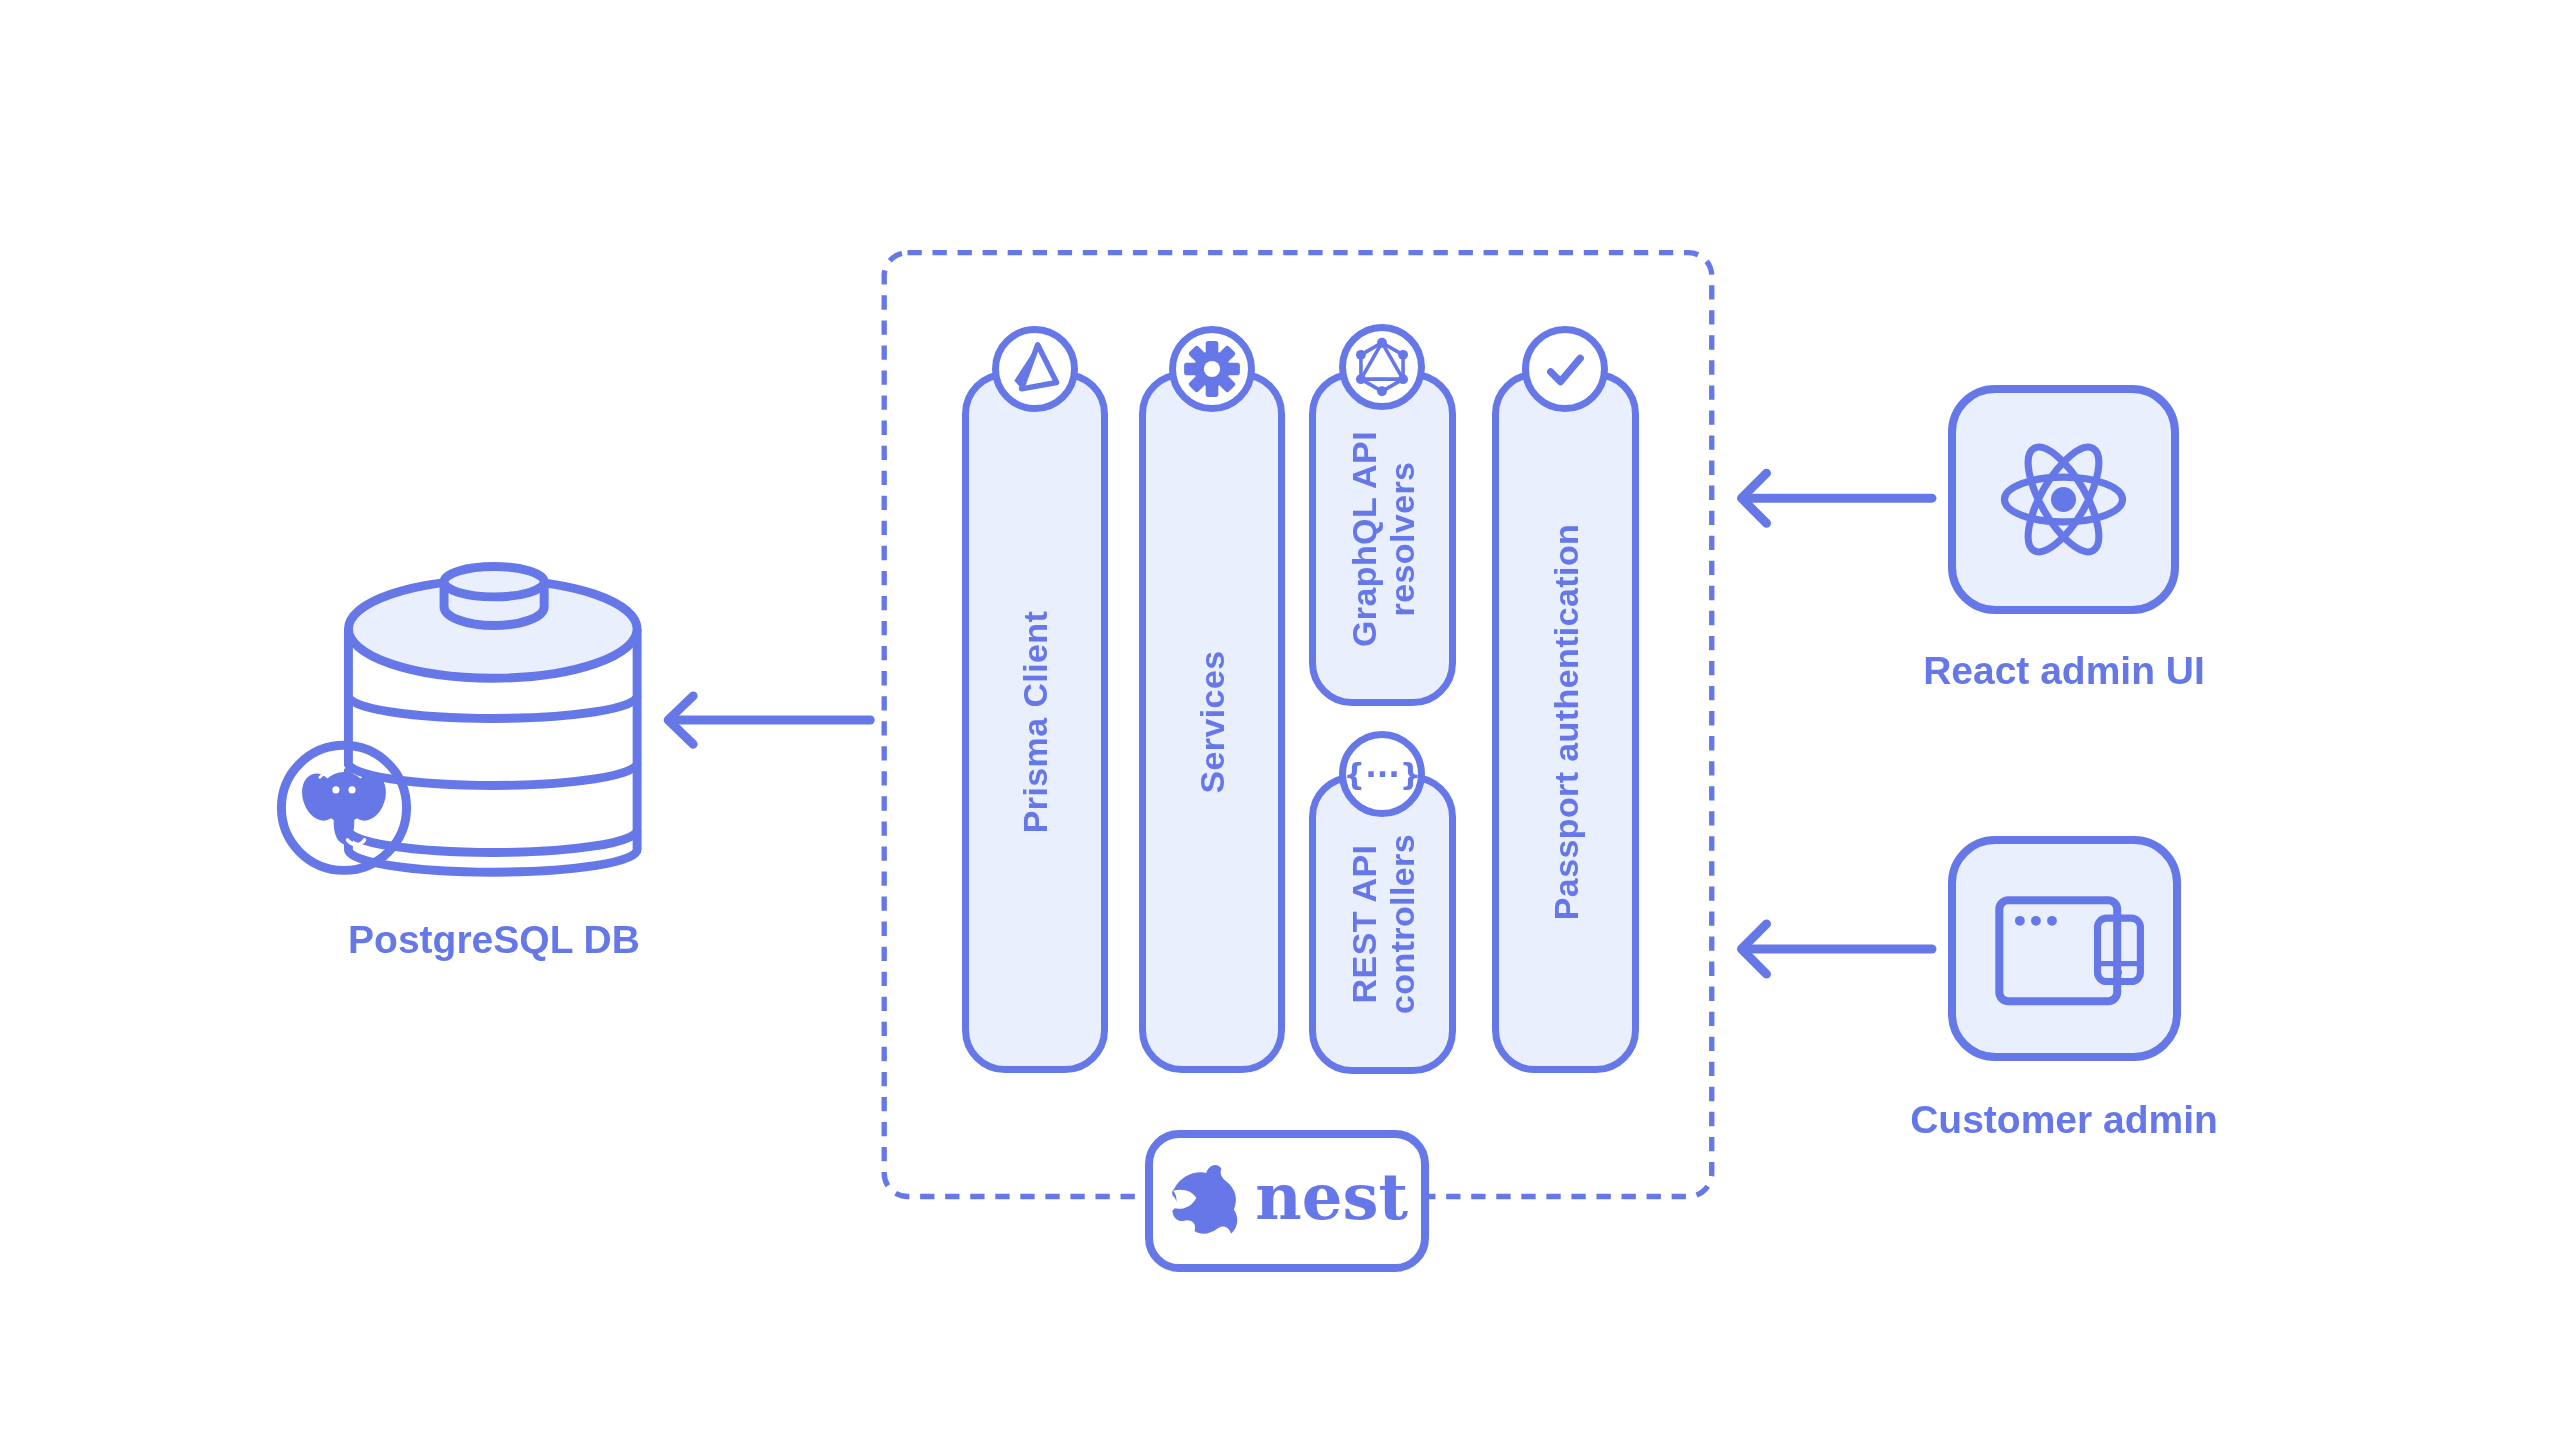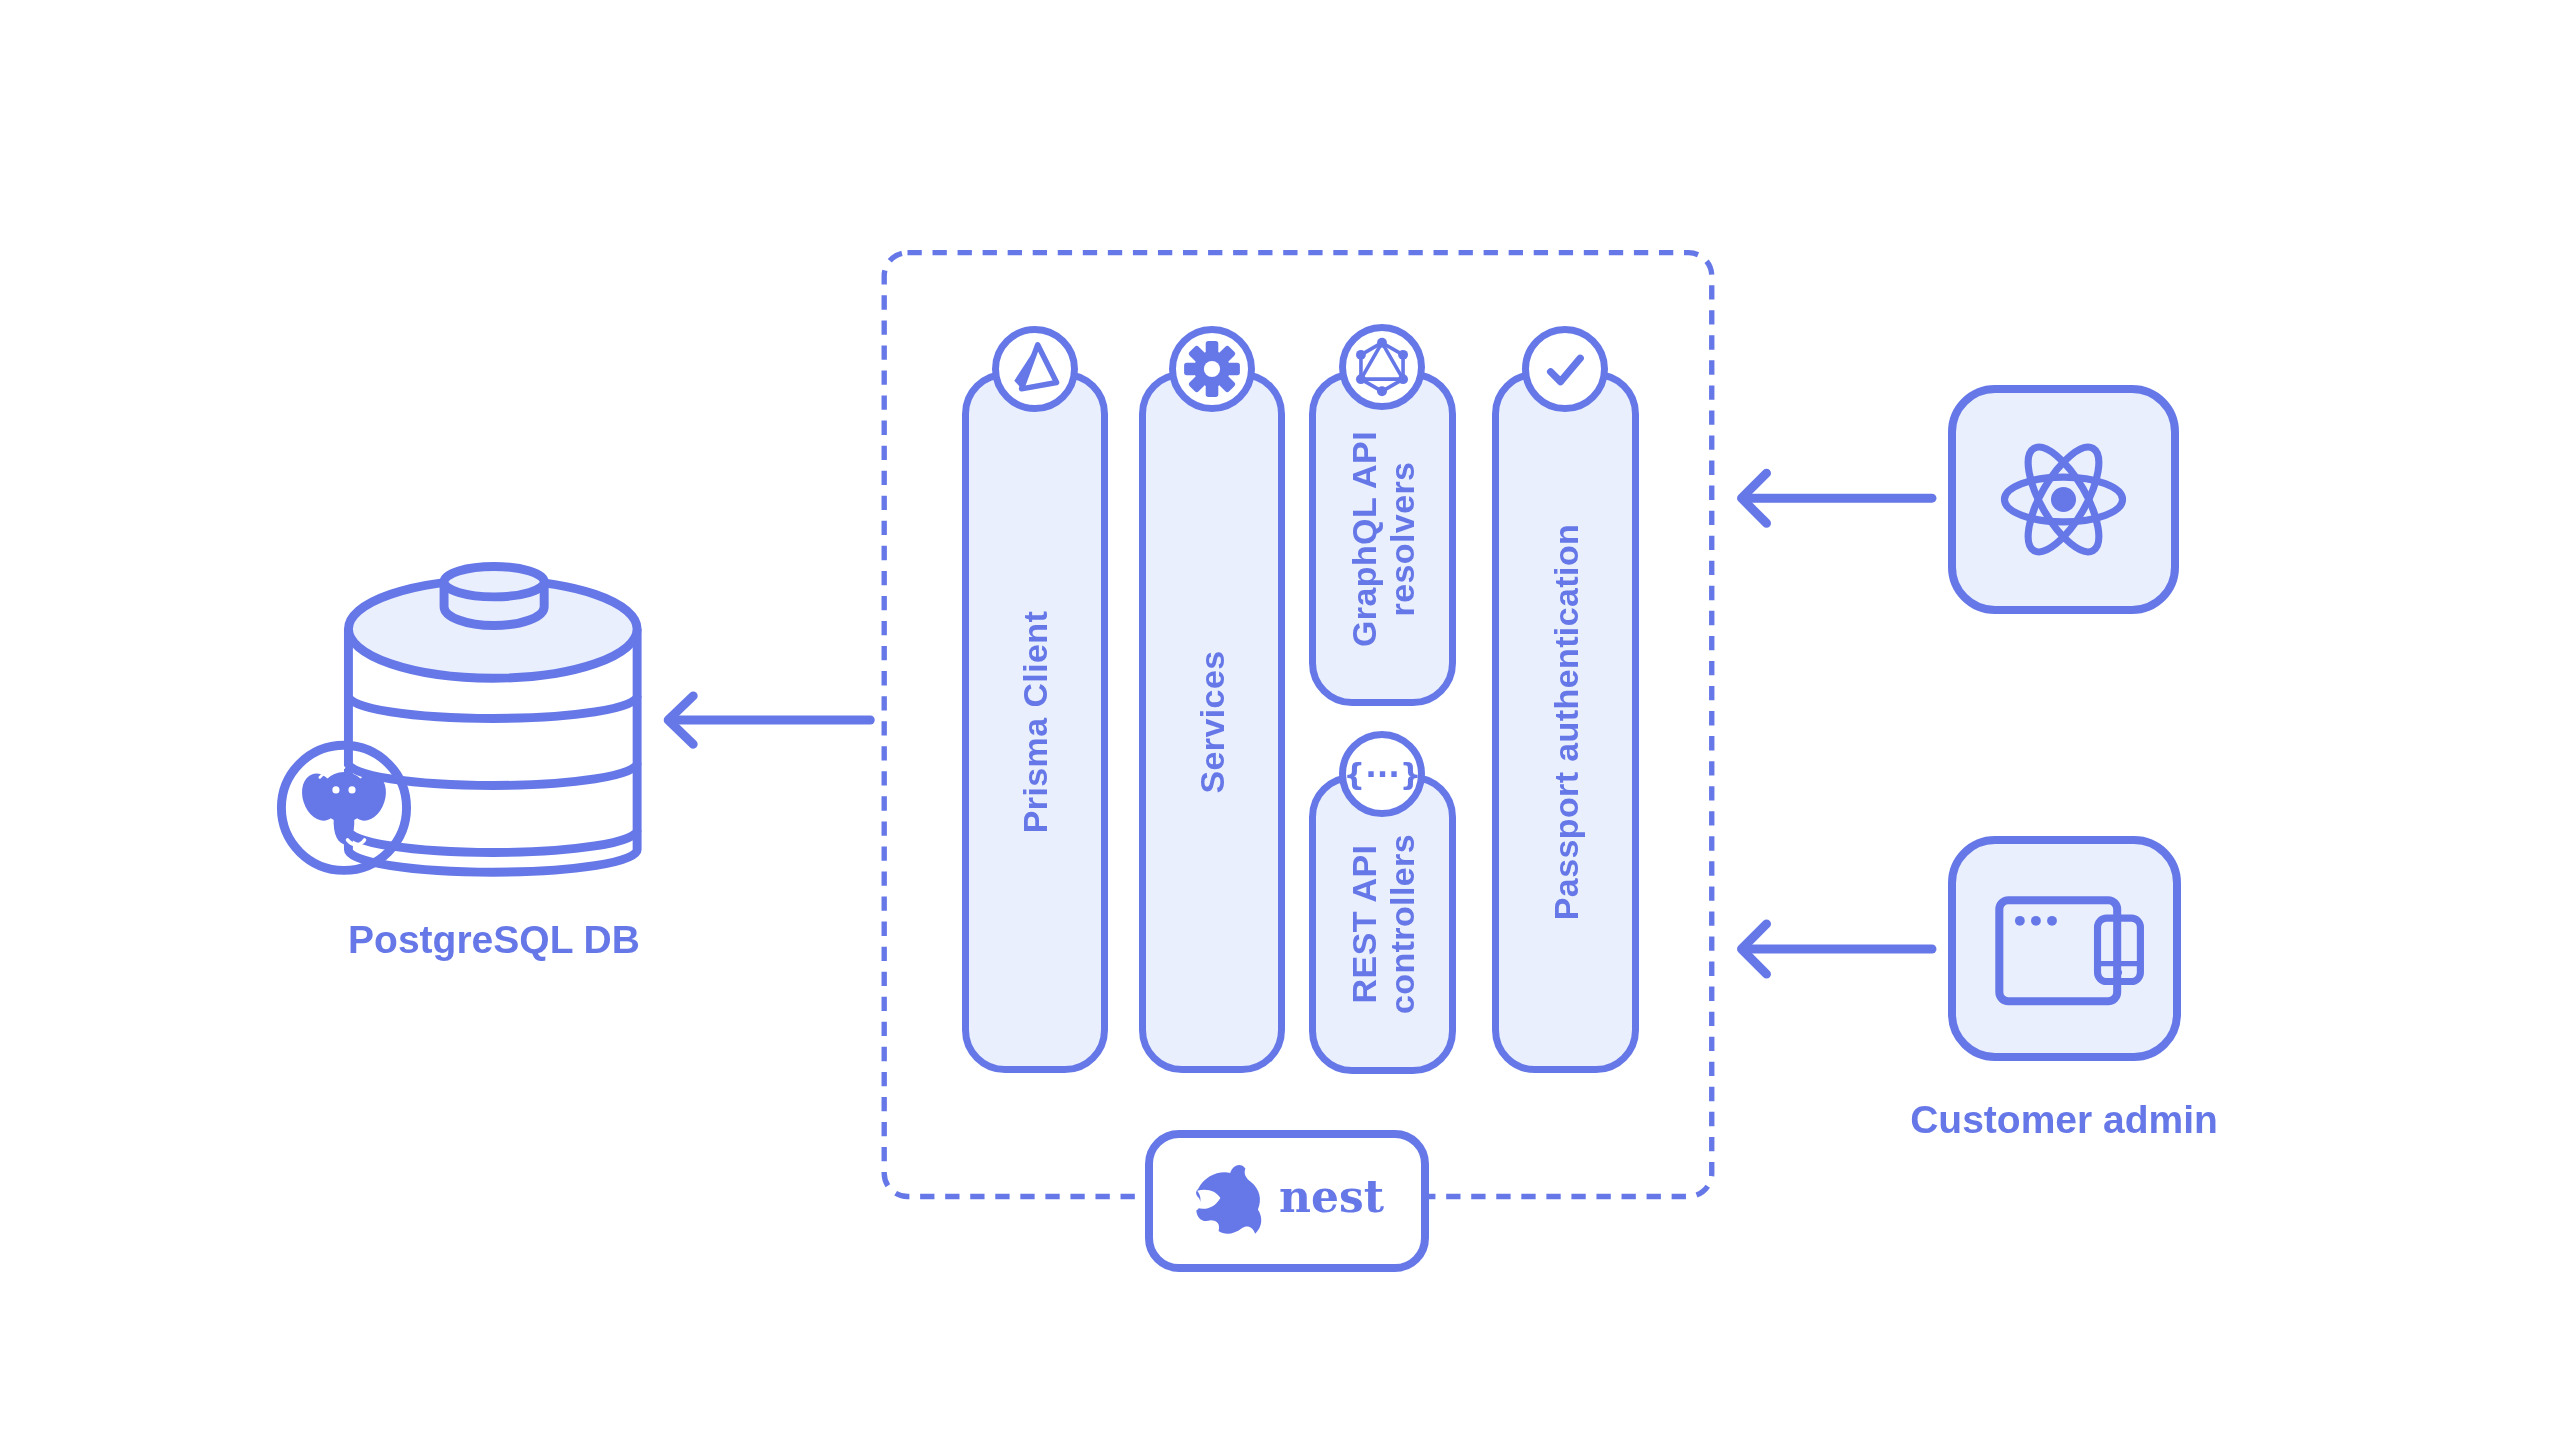--- a/index.html
+++ b/index.html
@@ -25,21 +25,21 @@
   .client-box{position:absolute;background:var(--fill);border:8px solid var(--stroke);
               border-radius:47px;box-sizing:border-box;display:flex;align-items:center;
               justify-content:center;z-index:2;}
   .node-label{position:absolute;width:358px;text-align:center;font-size:39px;font-weight:700;
               color:var(--stroke);z-index:2;}
 
   
   .nest-box{position:absolute;left:1145px;top:1130px;width:284px;height:142px;background:#fff;
             border:8px solid var(--stroke);border-radius:34px;box-sizing:border-box;
             display:flex;align-items:center;justify-content:center;gap:14.3px;z-index:4;}
-  .nest-word{font-family:"DejaVu Serif",serif;font-weight:700;font-size:44px;
+  .nest-word{font-family:"DejaVu Serif",serif;font-weight:700;font-size:64px;
              color:var(--stroke);line-height:1;transform:translateY(-3.6px);}
 </style>
 </head>
 <body>
 
 <div class="stage">
 
   <svg class="abs" style="left:859px;top:224px;z-index:1" width="886" height="1002" viewBox="0 0 990 1120">
     <rect x="28" y="32" width="925" height="1055" rx="26" class="stk" stroke-width="6" stroke-dasharray="16 12"></rect>
   </svg>
@@ -144,20 +144,21 @@
   </div>
 
   <div class="client-box" style="left:1948px;top:385px;width:231px;height:229px">
     <svg width="179" height="161" viewBox="-100 -90 200 180">
       <ellipse rx="66" ry="25" class="stk" stroke-width="8"></ellipse>
       <ellipse rx="66" ry="25" transform="rotate(60)" class="stk" stroke-width="8"></ellipse>
       <ellipse rx="66" ry="25" transform="rotate(120)" class="stk" stroke-width="8"></ellipse>
       <circle r="14" class="fil"></circle>
     </svg>
   </div>
+  <div class="node-label" style="left:1885px;top:649px">React admin UI</div>
 
   <div class="client-box" style="left:1948px;top:836px;width:233px;height:225px">
     <svg width="233" height="225" viewBox="0 0 260 252">
       <rect x="57" y="72" width="132" height="113" rx="10" fill="#fff" class="stk" stroke-width="9"></rect>
       <g class="fil">
         <circle cx="80" cy="95" r="5.5"></circle>
           <circle cx="98" cy="95" r="5.5"></circle>
           <circle cx="116" cy="95" r="5.5"></circle>
       </g>
       <rect x="167" y="92" width="48" height="71" rx="10" fill="#fff" class="stk" stroke-width="8"></rect>

